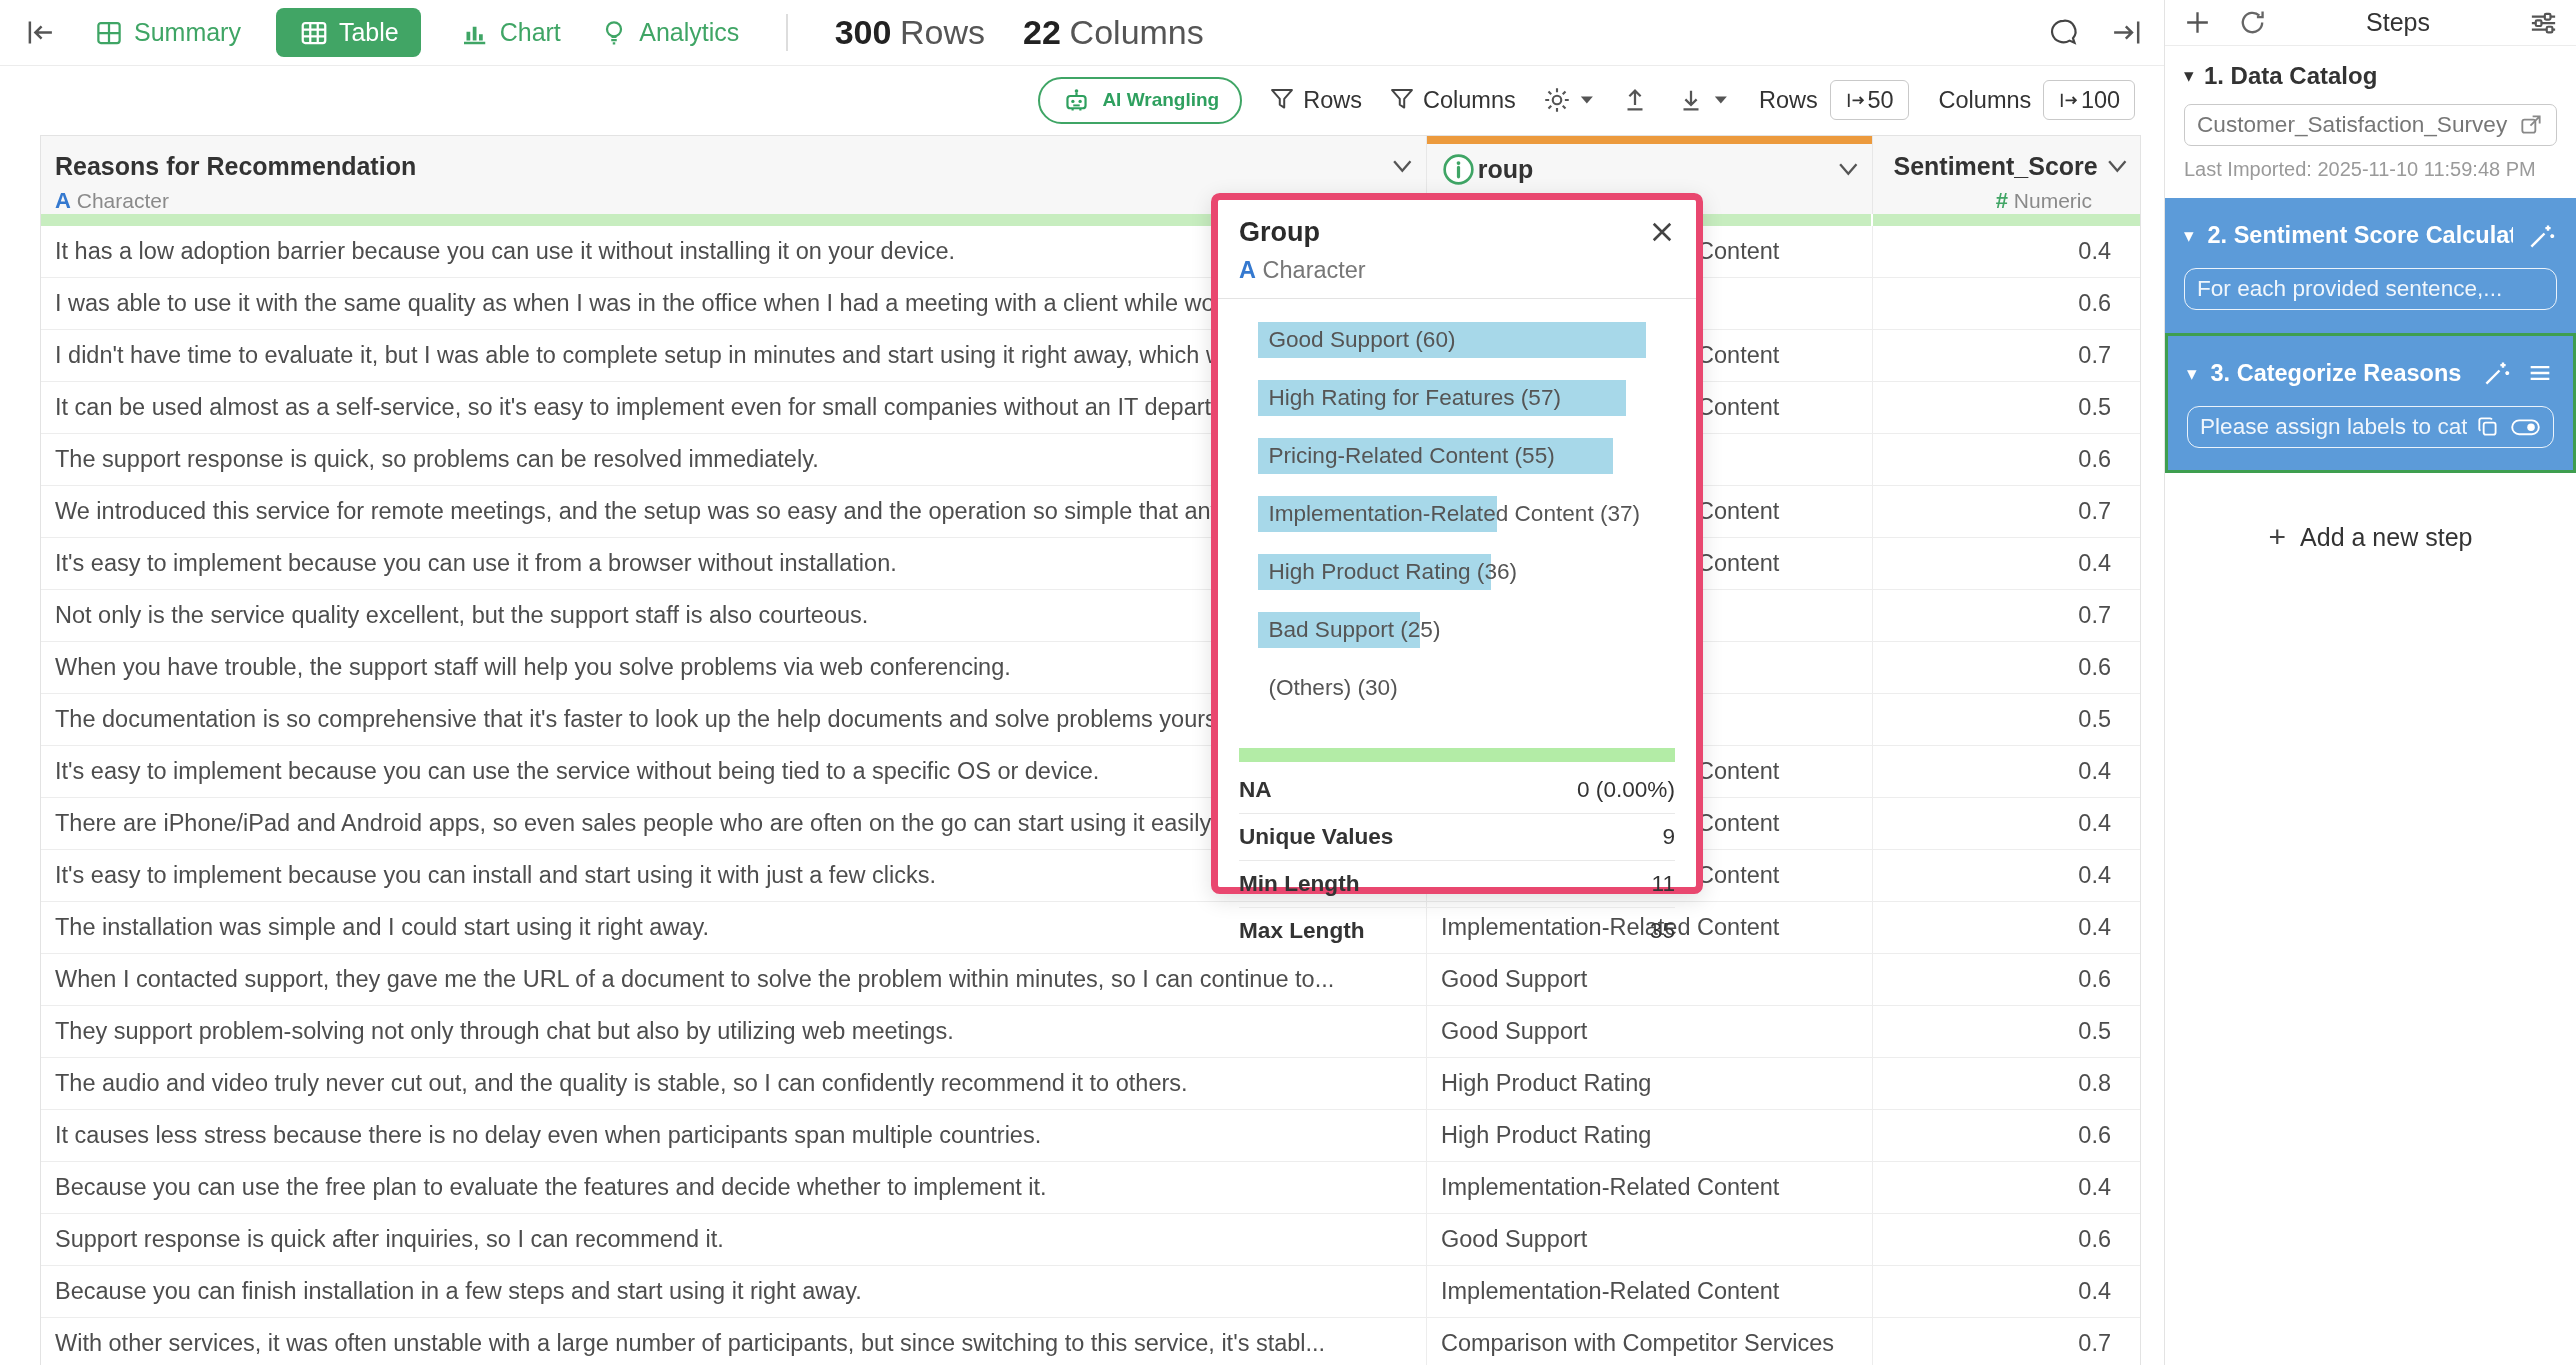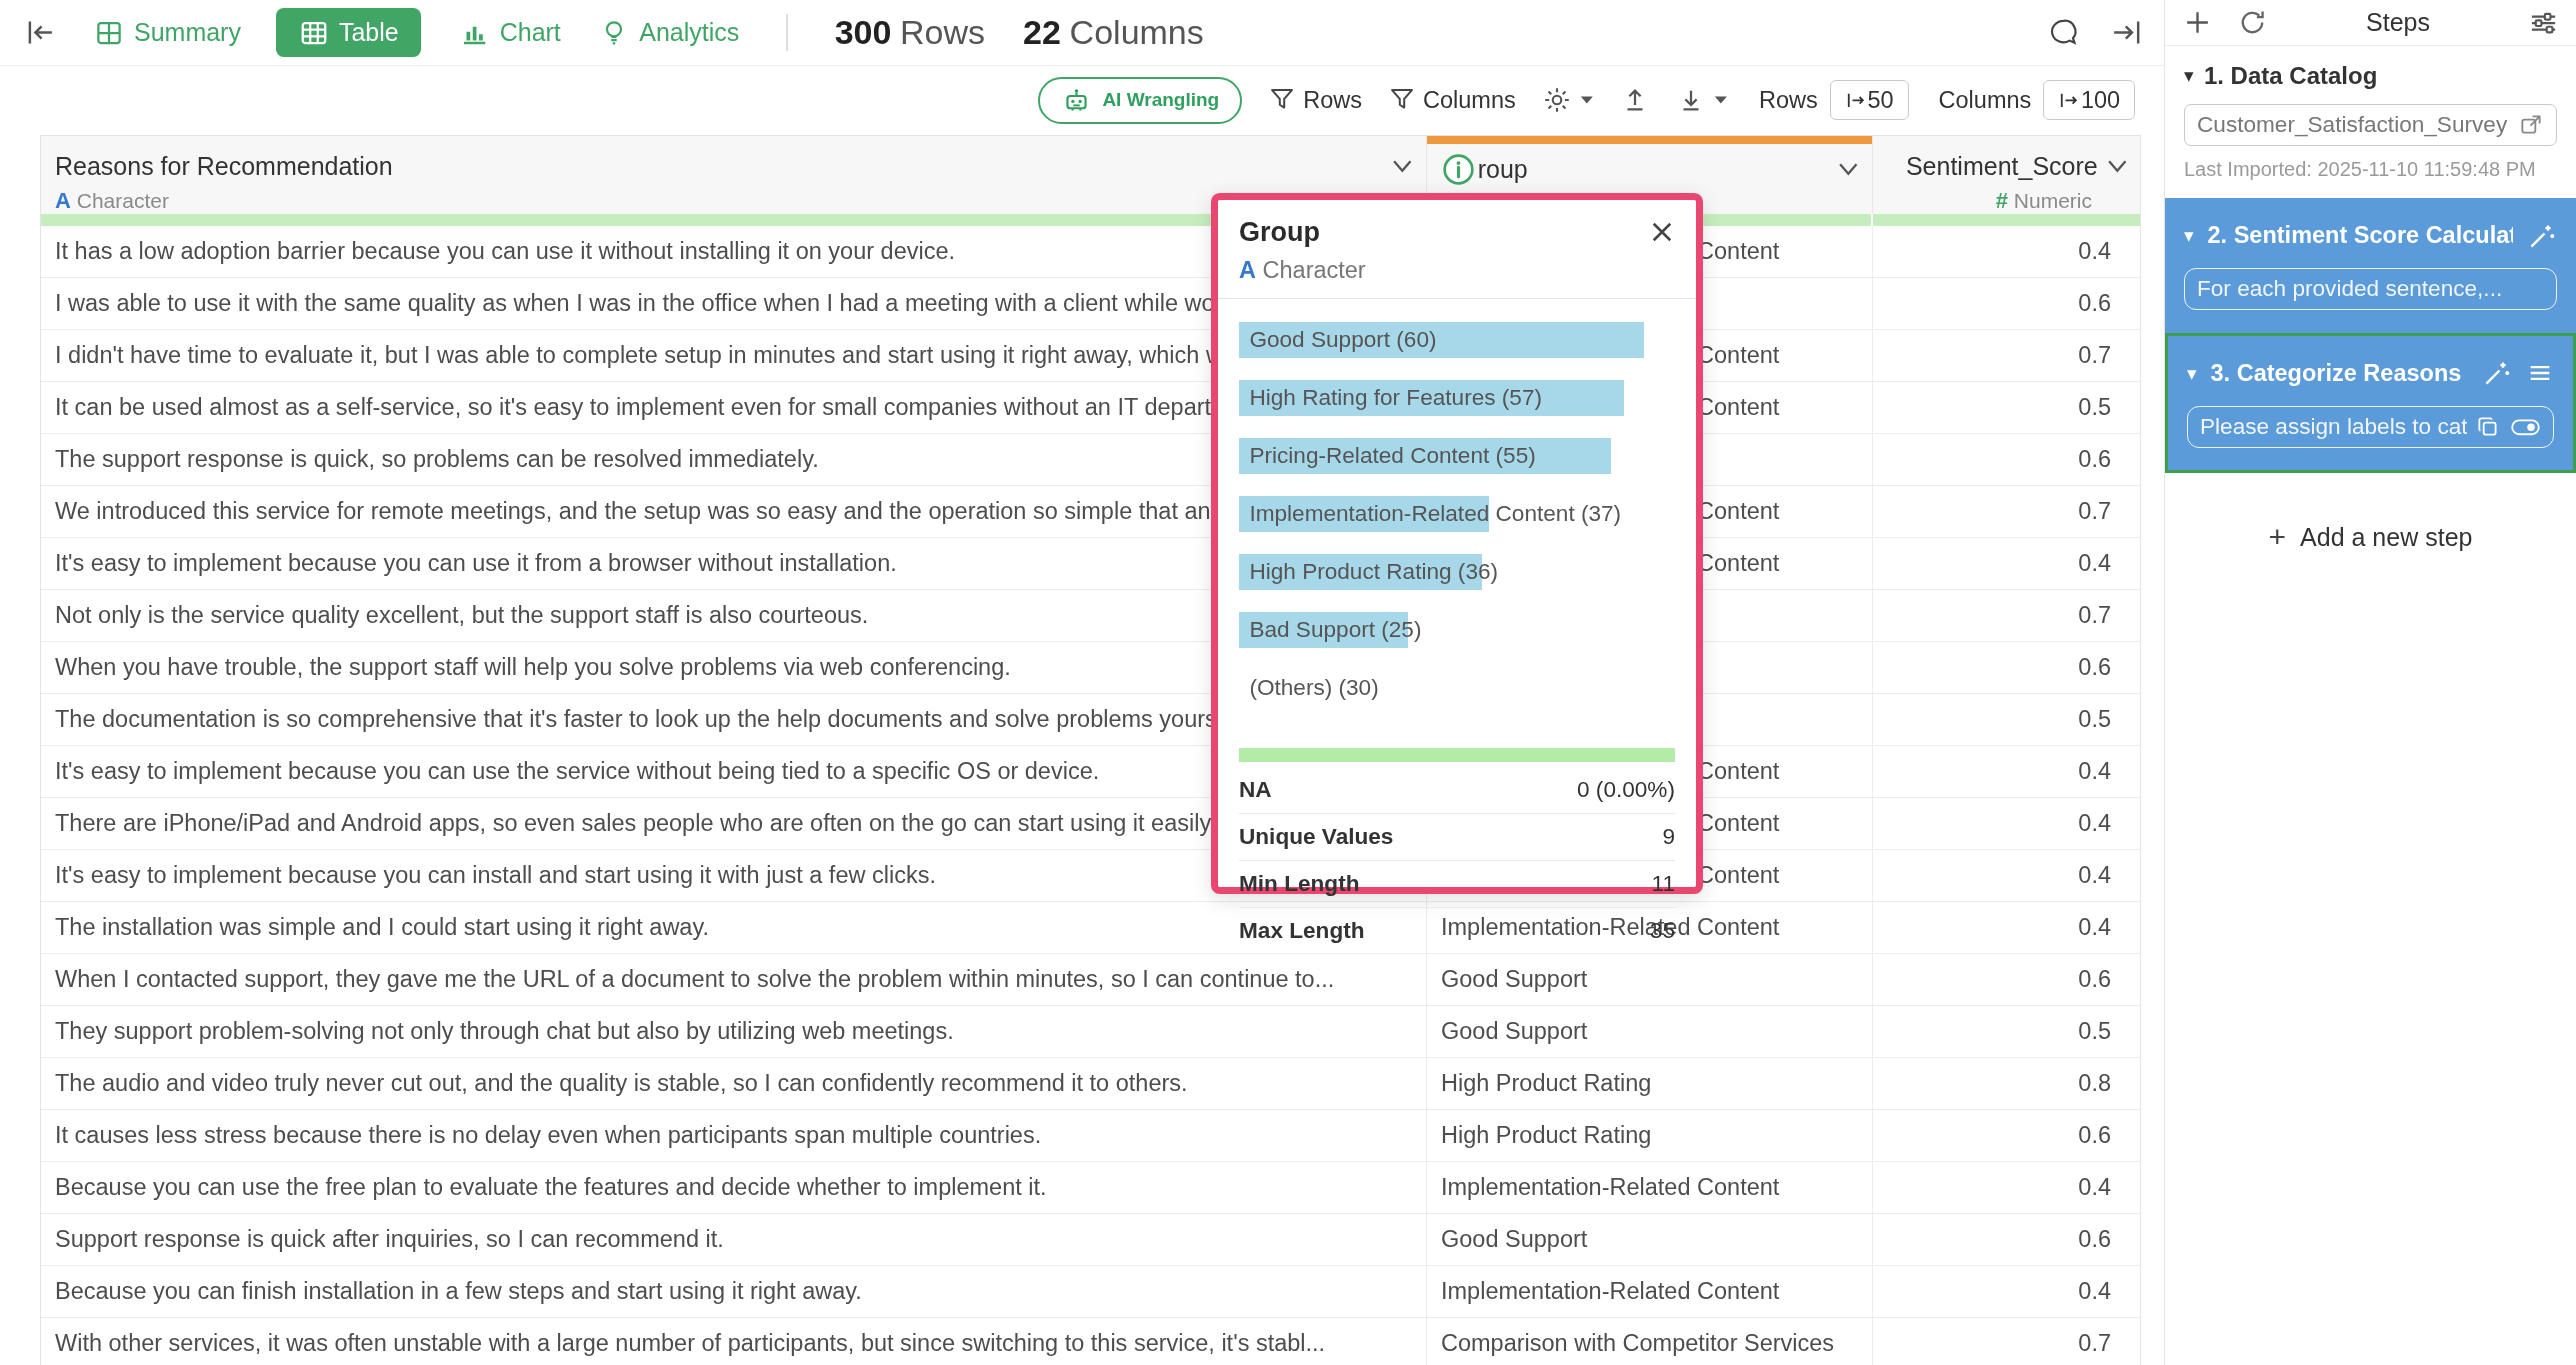--- a/index.html
+++ b/index.html
@@ -29,21 +29,21 @@
 
   
   .table{position:absolute;left:40px;top:135px;width:2101px;height:1231px;
          border-left:0.9px solid #e3e3e3;border-right:0.9px solid #e3e3e3;border-top:0.9px solid #e3e3e3;
          box-sizing:border-box;overflow:hidden;}
   .hgrid,.rgrid{display:grid;grid-template-columns:1386px 446px 268px;}
   .hcell{background:#f7f7f7;height:78px;box-sizing:border-box;position:relative;
          border-right:0.9px solid #e7e7e7;padding:15.7px 12px 0 14px;}
   .hcell:last-child{border-right:none;}
   .htitle-row{display:flex;align-items:center;}
-  .htitle{font-size:25px;font-weight:400;color:#333;white-space:nowrap;overflow:hidden;}
+  .htitle{font-size:25px;font-weight:700;color:#333;white-space:nowrap;overflow:hidden;}
   .hspacer{flex:1;}
   .htype{margin-top:7.8px;font-size:21px;color:#8a8a8a;white-space:nowrap;}
   .htype .tA{color:#3579cf;font-weight:700;font-size:22px;}
   .htype .tH{color:#41a565;font-weight:700;font-size:22px;}
   .htype.right{text-align:right;padding-right:37px;}
   .orange-top{position:absolute;left:0;top:0;right:0;height:7.8px;background:#ec9a3d;}
   .strip-row{display:grid;grid-template-columns:1386px 446px 268px;height:12px;}
   .strip{background:#c7edbf;margin-right:1.7px;}
   .row{display:grid;grid-template-columns:1386px 446px 268px;height:52px;box-sizing:border-box;
        border-bottom:0.9px solid #ededed;background:#fff;}
@@ -57,21 +57,21 @@
   .popup{position:absolute;left:1211px;top:193px;width:492px;height:701px;box-sizing:border-box;
          background:#fff;border:7px solid #e9476f;border-radius:8.7px;z-index:30;
          padding:17.4px 21px;box-shadow:0 5.2px 21px rgba(0,0,0,.12);}
   .pop-title-row{display:flex;align-items:flex-start;}
   .pop-title{font-size:27px;font-weight:700;color:#2b2b2b;}
   .pop-close{margin-left:auto;cursor:pointer;margin-top:1.7px;}
   .pop-type{margin-top:8.7px;font-size:23.5px;color:#777;}
   .pop-type .tA{color:#3579cf;font-weight:700;}
   .pop-div{border-top:1.7px solid #e3e3e3;margin:14px -21px 0;}
   .bars{margin-top:22.6px;}
-  .bar-row{position:relative;height:52px;margin-bottom:6px;}
+  .bar-row{position:relative;height:52px;margin-bottom:6px;margin-left:19px;}
   .bar-fill{position:absolute;left:0;top:0;height:36px;background:#a7d8e9;}
   .bar-label{position:absolute;left:10.4px;top:0;line-height:36px;font-size:22.6px;color:#555;white-space:nowrap;}
   .na-strip{height:14px;background:#b3eca6;margin-top:26px;}
   .stats{margin-top:5.2px;}
   .stat{display:flex;align-items:center;height:46px;font-size:22.6px;color:#333;}
   .stat + .stat{border-top:1.7px solid #e9e9e9;}
   .stat .slabel{font-weight:700;}
   .stat .sval{margin-left:auto;}
 
   

